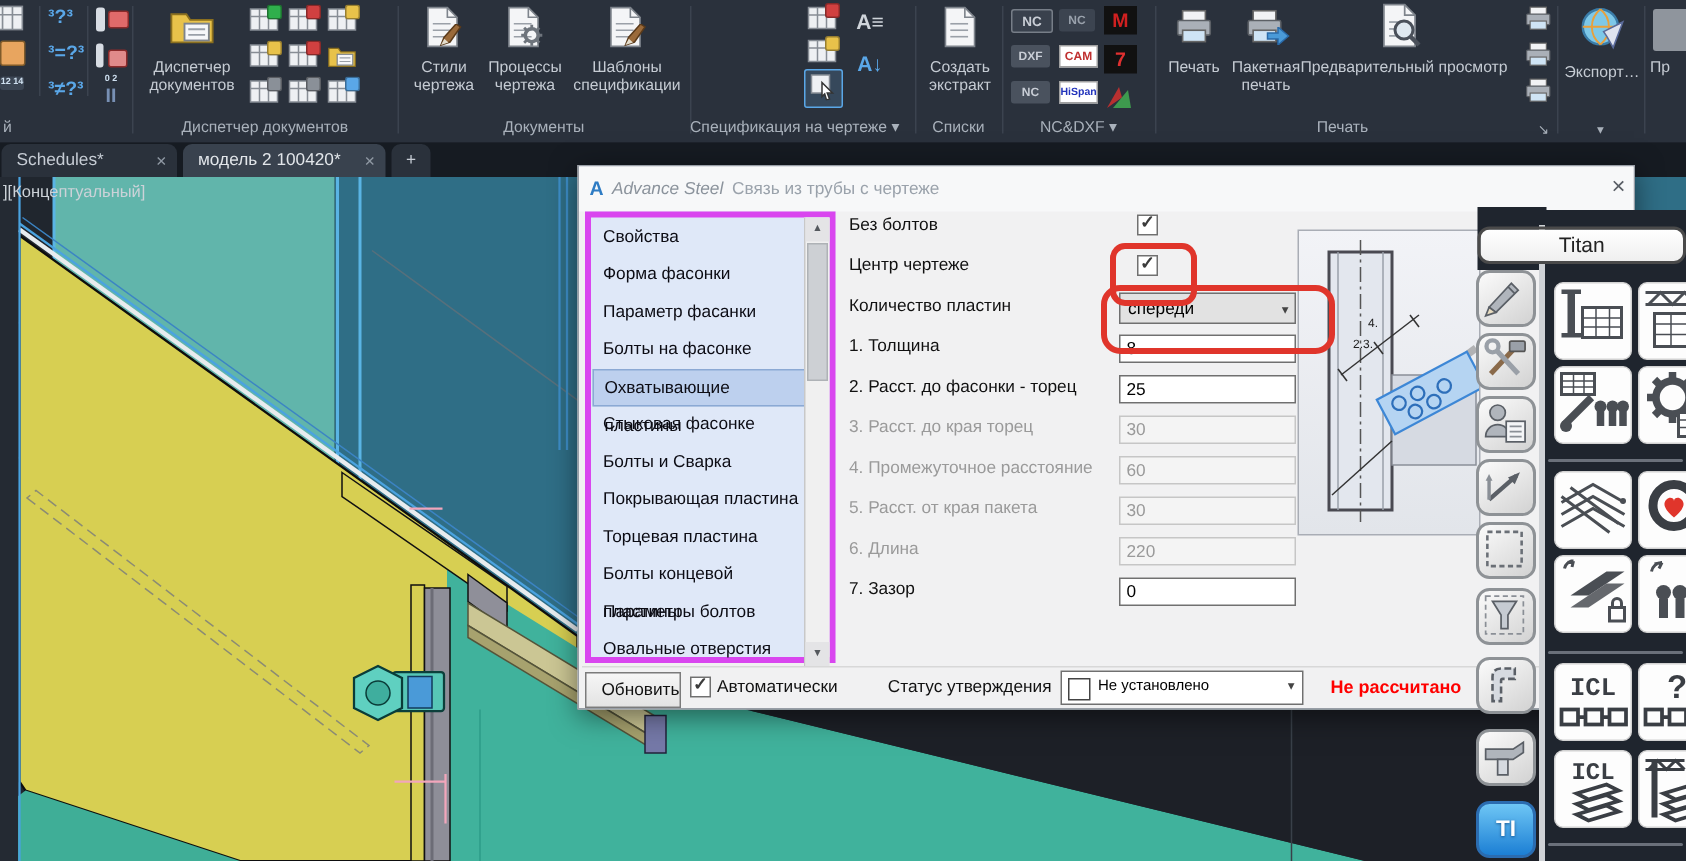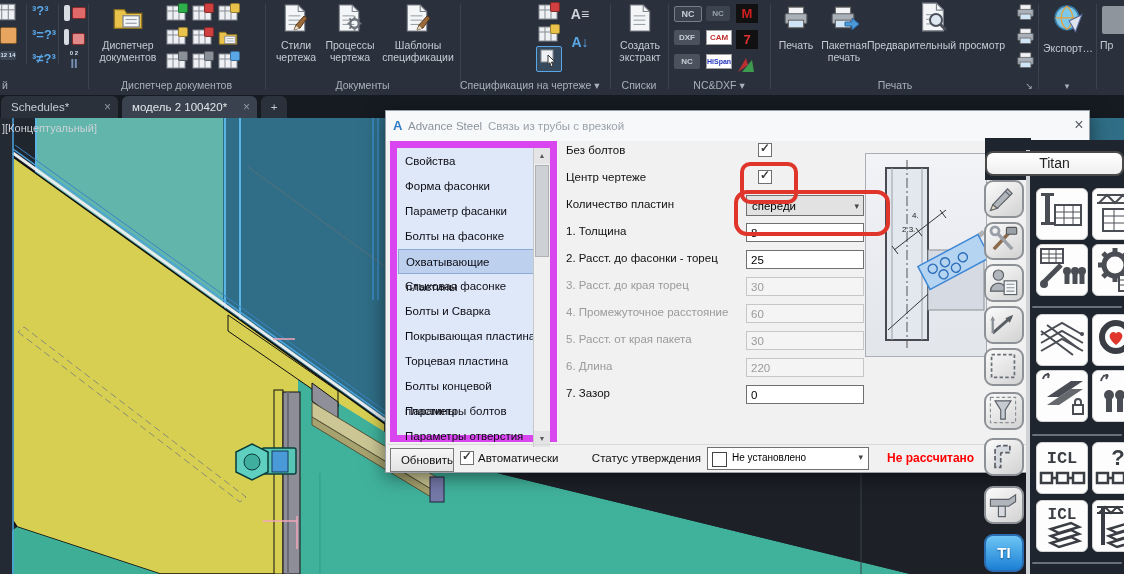--- a/index.html
+++ b/index.html
@@ -15,25 +15,25 @@
   .mini{position:absolute;border-radius:2px;}
   .ov{position:absolute;width:8px;height:8px;border-radius:2px;border:1px solid rgba(0,0,0,.35);}
   .txtic{position:absolute;text-align:center;font-weight:bold;}
   
   .tabbar{position:absolute;left:0;top:95px;width:1124px;height:23px;background:#161b22;z-index:10;}
   .tab{position:absolute;top:1px;height:22px;border-radius:6px 6px 0 0;font-size:11.5px;line-height:22px;color:#c6ccd4;}
   .tab .x{position:absolute;top:0;right:7px;color:#8f98a3;font-size:12px;}
   
   .dialog{position:absolute;left:385px;top:110px;width:705px;height:363px;background:#f1f1f2;border:1px solid #989ea6;box-sizing:border-box;box-shadow:0 4px 18px rgba(0,0,0,.5);z-index:20;}
   .dlg-title{position:absolute;left:0;top:0;right:0;height:30px;background:#f7f8f9;}
-  .dlg-app{position:absolute;left:22px;top:9px;font-size:11.5px;color:#8b939c;}
+  .dlg-app{position:absolute;left:22px;top:9px;font-size:11.5px;color:#8b939c;font-style:italic;}
   .dlg-sub{position:absolute;left:102px;top:9px;font-size:11.5px;color:#9aa2ab;}
   .alogo{position:absolute;left:7px;top:7px;font-size:13px;font-weight:bold;color:#2e7cc4;}
   .dlg-close{position:absolute;left:683px;top:4px;width:20px;height:20px;font-size:16px;color:#5a5f66;text-align:center;line-height:20px;}
-  .listbox{position:absolute;left:4px;top:30px;width:167px;height:301px;background:#dfe8f8;border:7px solid #d946ef;box-sizing:border-box;}
+  .listbox{position:absolute;left:4px;top:30px;width:167px;height:301px;background:#dfe8f8;border:4px solid #d946ef;box-sizing:border-box;}
   .litem{position:absolute;left:1px;width:147px;height:25px;line-height:25px;padding-left:7px;font-size:11.5px;color:#0c0c14;box-sizing:border-box;}
   .litem.sel{background:#bdd0ee;border:1px solid #8ba9d4;}
   .sbar{position:absolute;right:0;top:0;width:16px;height:299px;background:#f0f0f0;border-left:1px solid #c8c8c8;}
   .sarr{position:absolute;left:0;width:16px;height:16px;background:#e4e4e6;color:#55595e;font-size:7px;text-align:center;line-height:16px;}
   .sthumb{position:absolute;left:1px;top:17px;width:14px;height:92px;background:#cdd0d4;border:1px solid #aeb2b6;box-sizing:border-box;}
   .flabel{position:absolute;left:180px;font-size:11.5px;color:#111;white-space:nowrap;}
   .flabel.dis{color:#9a9a9a;}
   .fin{position:absolute;left:360px;width:118px;height:19px;border:1px solid #707070;background:#fff;font-size:11.5px;font-family:"Liberation Sans",sans-serif;padding:0 4px;box-sizing:border-box;color:#000;}
   .fin.dis{background:#f4f4f4;color:#9a9a9a;border-color:#c6c6c6;}
   .cbx{position:absolute;left:372px;width:14px;height:14px;border:1px solid #707070;background:#fff;box-sizing:border-box;}
@@ -524,37 +524,37 @@
           <polygon points="16,42 36,36 44,40 24,46"></polygon>
         </g>
       </svg>
   </div>
   <div class="palsep" style="left:1032px;top:562px"></div>
 
   <div class="dialog">
     <div class="dlg-title">
       <span class="alogo">A</span>
       <span class="dlg-app">Advance Steel</span>
-      <span class="dlg-sub">Связь из трубы с врезкой</span>
+      <span class="dlg-sub">Связь из трубы с чертеже</span>
       <span class="dlg-close">×</span>
     </div>
 
     <div class="listbox">
       <div class="litem" style="top:1px">Свойства</div>
       <div class="litem" style="top:26px">Форма фасонки</div>
       <div class="litem" style="top:76px">Болты на фасонке</div>
       <div class="litem" style="top:51px">Параметр фасанки</div>
       <div class="litem sel" style="top:101px">Охватывающие пластины</div>
       <div class="litem" style="top:126px">Стыковая фасонке</div>
       <div class="litem" style="top:151px">Болты и Сварка</div>
       <div class="litem" style="top:176px">Покрывающая пластина</div>
       <div class="litem" style="top:201px">Торцевая пластина</div>
       <div class="litem" style="top:226px">Болты концевой пластины</div>
       <div class="litem" style="top:251px">Параметры болтов</div>
-      <div class="litem" style="top:276px">Параметры отверстия</div>
+      <div class="litem" style="top:276px">Овальные отверстия</div>
       <div class="sbar">
         <div class="sarr" style="top:0">▲</div>
         <div class="sthumb"></div>
         <div class="sarr" style="top:283px">▼</div>
       </div>
     </div>
 
     <span class="flabel" style="top:33px">Без болтов</span>
     <span class="cbx" style="top:32px">
         <span class="tick">✓</span>

